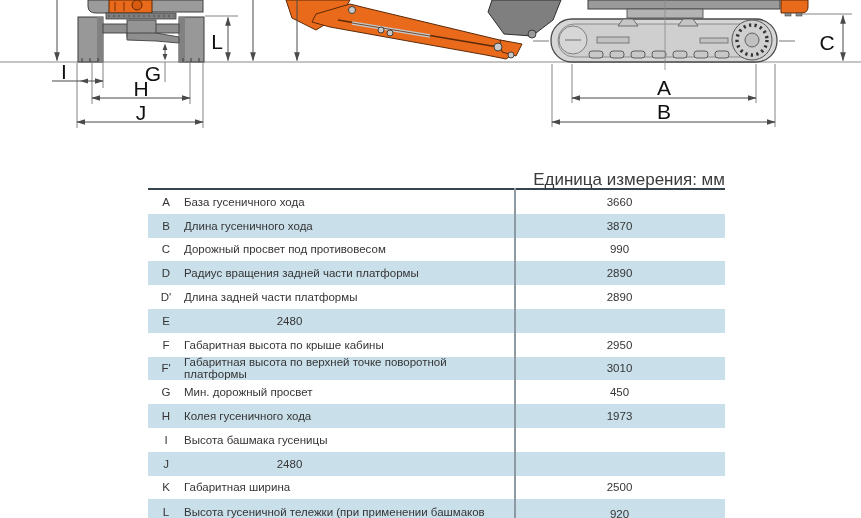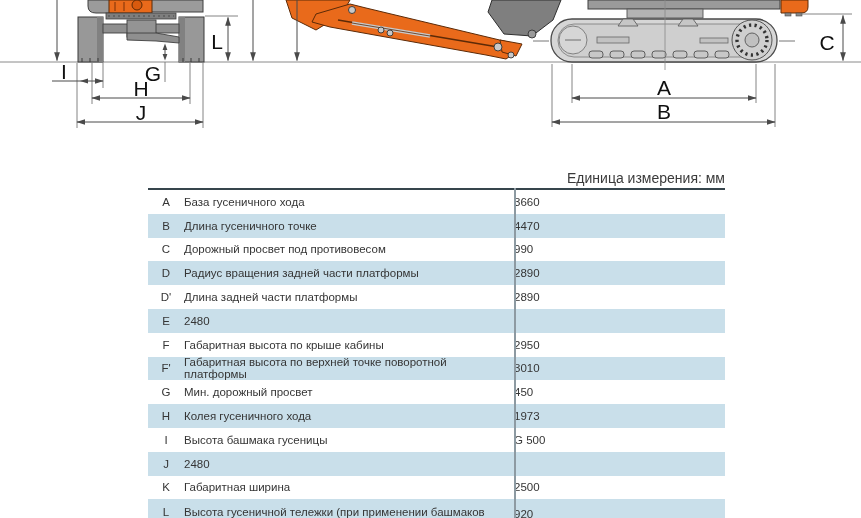--- a/index.html
+++ b/index.html
@@ -8,33 +8,33 @@
   .page{position:relative;width:861px;height:518px;background:#fff;}
 
   
   .diagram{position:absolute;left:0;top:0;width:861px;height:150px;}
   .dim{stroke:#4a4a4a;stroke-width:1;fill:none;}
   .ext{stroke:#767676;stroke-width:0.9;fill:none;}
   .dimlabel{font-family:"Liberation Sans","DejaVu Sans",sans-serif;font-size:21px;fill:#101010;}
 
   
   .units-note{position:absolute;left:148px;top:170px;width:577px;text-align:right;
-              font-size:14px;color:#3a3a3a;}
+              font-size:17px;color:#3a3a3a;}
 
   
   .spec-table{position:absolute;left:148px;top:188px;width:577px;height:330px;overflow:hidden;}
   .table-top-border{position:absolute;left:0;top:0;width:577px;height:2px;background:#36454c;}
   .rows{position:absolute;left:0;top:2px;width:577px;}
   .col-divider{position:absolute;left:366px;top:0;width:2px;height:330px;background:#8d9aa2;}
   .trow{display:flex;align-items:center;height:23.8px;font-size:11.5px;color:#353535;}
   .trow.alt{background:#c9dfea;}
   .trow.plain{background:#ffffff;}
   .tkey{width:36px;text-align:center;flex:0 0 36px;}
   .tlabel{flex:1 1 auto;padding-right:18px;}
-  .tvalue{flex:0 0 211px;width:211px;text-align:left;}
+  .tvalue{flex:0 0 211px;width:211px;text-align:center;}
   .trow.tall{height:34px;align-items:flex-start;}
   .trow.tall .tkey,.trow.tall .tlabel{padding-top:5px;line-height:16px;}
   .trow.tall .tvalue{padding-top:9px;}
 </style>
 </head>
 <body>
 
 <div class="page">
 
   <svg class="diagram" viewBox="0 0 861 150" width="861" height="150">
@@ -197,22 +197,22 @@
     <div class="table-top-border"></div>
     <div class="rows">
     <div class="trow plain">
       <span class="tkey">A</span>
       <span class="tlabel">База гусеничного хода</span>
       <span class="tvalue">3660</span>
     </div>
 
     <div class="trow alt">
       <span class="tkey">B</span>
-      <span class="tlabel">Длина гусеничного точке</span>
-      <span class="tvalue">4470</span>
+      <span class="tlabel">Длина гусеничного хода</span>
+      <span class="tvalue">3870</span>
     </div>
 
     <div class="trow plain">
       <span class="tkey">C</span>
       <span class="tlabel">Дорожный просвет под противовесом</span>
       <span class="tvalue">990</span>
     </div>
 
     <div class="trow alt">
       <span class="tkey">D</span>
@@ -251,21 +251,20 @@
 
     <div class="trow alt">
       <span class="tkey">H</span>
       <span class="tlabel">Колея гусеничного хода</span>
       <span class="tvalue">1973</span>
     </div>
 
     <div class="trow plain">
       <span class="tkey">I</span>
       <span class="tlabel">Высота башмака гусеницы</span>
-      <span class="tvalue">G 500</span>
     </div>
 
     <div class="trow alt">
       <span class="tkey">J</span>
       <span class="tvalue">2480</span>
     </div>
 
     <div class="trow plain">
       <span class="tkey">K</span>
       <span class="tlabel">Габаритная ширина</span>

